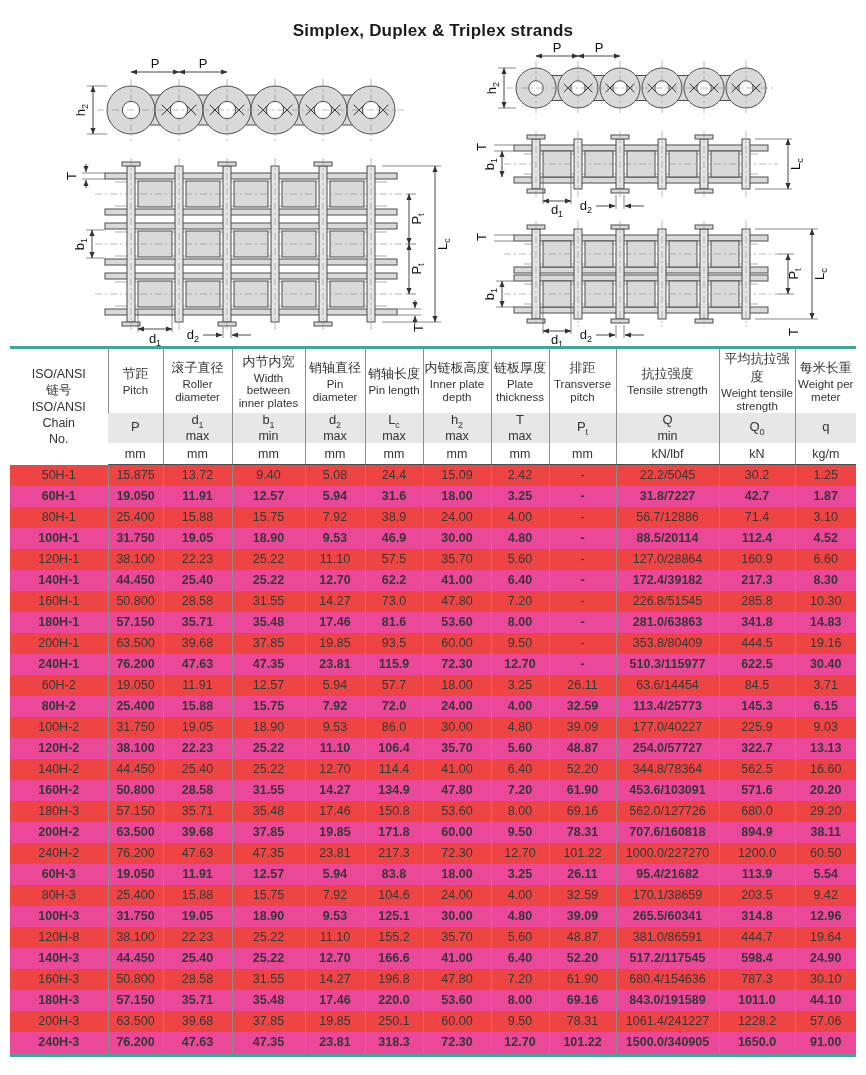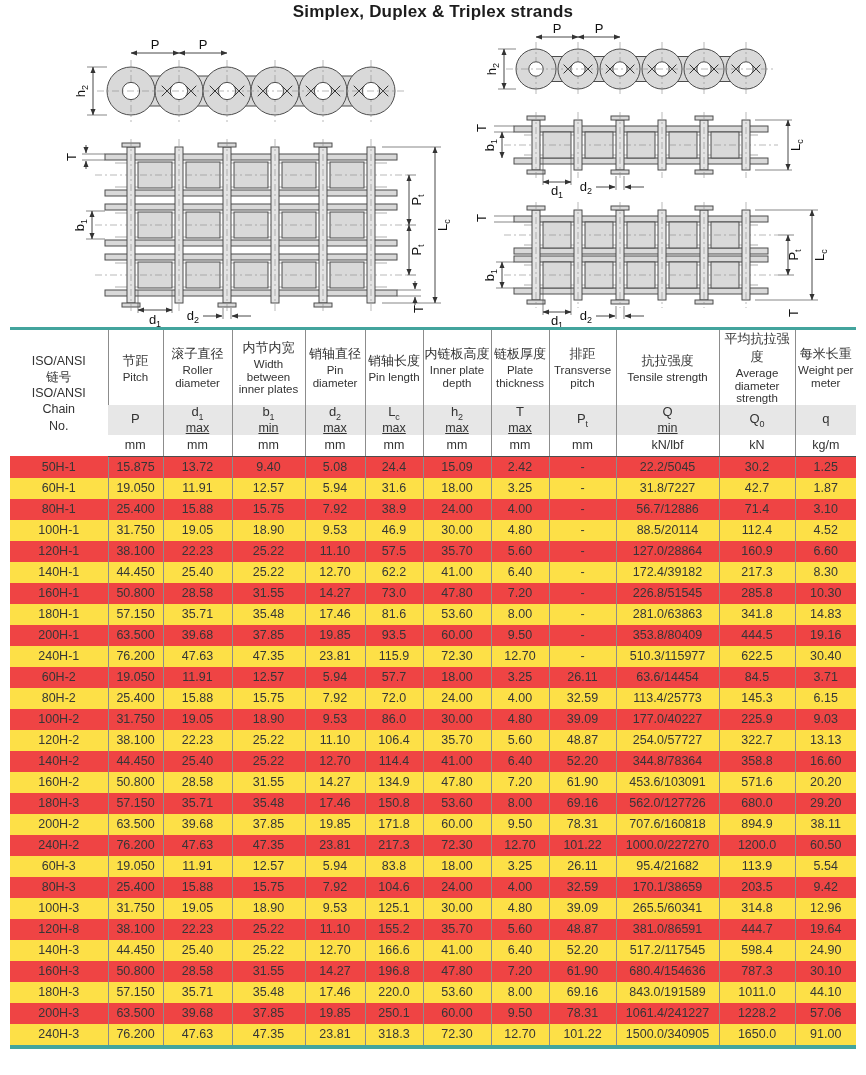--- a/index.html
+++ b/index.html
@@ -3,21 +3,21 @@
 <meta charset="utf-8">
 <style>
   html,body{margin:0;padding:0;}
   body{
     width:866px;height:1075px;background:#ffffff;
     font-family:"Liberation Sans","DejaVu Sans",sans-serif;
     color:#333;overflow:hidden;
   }
   .title{
     text-align:center;font-size:17px;font-weight:600;color:#1c1c1c;
-    padding-top:2px;letter-spacing:0.2px;
+    padding-top:21px;letter-spacing:0.2px;
   }
   .diagrams{position:relative;height:304px;margin-top:1px;}
   .diagrams svg{position:absolute;top:0;}
   #svg-left{left:6px;}
   #svg-right{left:476px;}
 
   
   .part{fill:#d9d9d9;stroke:#4d4d4d;stroke-width:1;}
   .pin{fill:#e4e4e4;stroke:#4d4d4d;stroke-width:1;}
   .hole{fill:#ffffff;stroke:#4d4d4d;stroke-width:1;}
@@ -36,26 +36,26 @@
   }
   table.spec th, table.spec td{padding:0;border-left:1px solid #8c8c8c;}
   table.spec tr > *:first-child{border-left:none;}
   table.spec th{font-weight:normal;color:#333;text-align:center;vertical-align:middle;}
   tr.names th{height:64px;}
   th.corner div{font-size:12.5px;line-height:1.3;}
   .zh{font-size:13px;}
   .en{font-size:11.5px;line-height:1.1;margin-top:1px;}
   tr.sym th{background:#e7e7e7;height:30px;font-size:13px;}
   .symline{line-height:1.0;}
-  .symline2{line-height:1.0;font-size:12.5px;text-decoration:underline;}
+  .symline2{line-height:1.0;font-size:12.5px;}
   sub{font-size:9px;}
   tr.unit th{height:21px;font-size:12.5px;border-bottom:1px solid #4d4d4d;}
   tbody td{height:21px;line-height:21px;font-size:12.5px;text-align:center;color:#363636;}
   tr.stripe{background:#ef4444;}
-  tr.plain{background:#fde047;}
+  tr.plain{background:#ec4899;font-weight:bold;}
 </style>
 </head>
 <body>
 
 <div class="title">Simplex, Duplex &amp; Triplex strands</div>
 
 <div class="diagrams">
   <svg id="svg-left" width="470" height="304" viewBox="0 0 470 304">
     <defs>
       <marker id="arr" viewBox="0 0 10 10" refX="9.5" refY="5" markerWidth="7.5" markerHeight="7.5" orient="auto-start-reverse">
@@ -413,21 +413,21 @@
         <th>
           <div class="zh">排距</div>
           <div class="en">Transverse pitch</div>
         </th>
         <th>
           <div class="zh">抗拉强度</div>
           <div class="en">Tensile strength</div>
         </th>
         <th>
           <div class="zh">平均抗拉强度</div>
-          <div class="en">Average diameter strength</div>
+          <div class="en">Weight tensile strength</div>
         </th>
         <th>
           <div class="zh">每米长重</div>
           <div class="en">Weight per meter</div>
         </th>
       </tr>
       <tr class="sym">
         <th>
           <div class="symline"><span>P</span><sub></sub></div>
         </th>
@@ -684,21 +684,21 @@
         <td>140H-2</td>
         <td>44.450</td>
         <td>25.40</td>
         <td>25.22</td>
         <td>12.70</td>
         <td>114.4</td>
         <td>41.00</td>
         <td>6.40</td>
         <td>52.20</td>
         <td>344.8/78364</td>
-        <td>358.8</td>
+        <td>562.5</td>
         <td>16.60</td>
       </tr>
       <tr class="plain">
         <td>160H-2</td>
         <td>50.800</td>
         <td>28.58</td>
         <td>31.55</td>
         <td>14.27</td>
         <td>134.9</td>
         <td>47.80</td>

